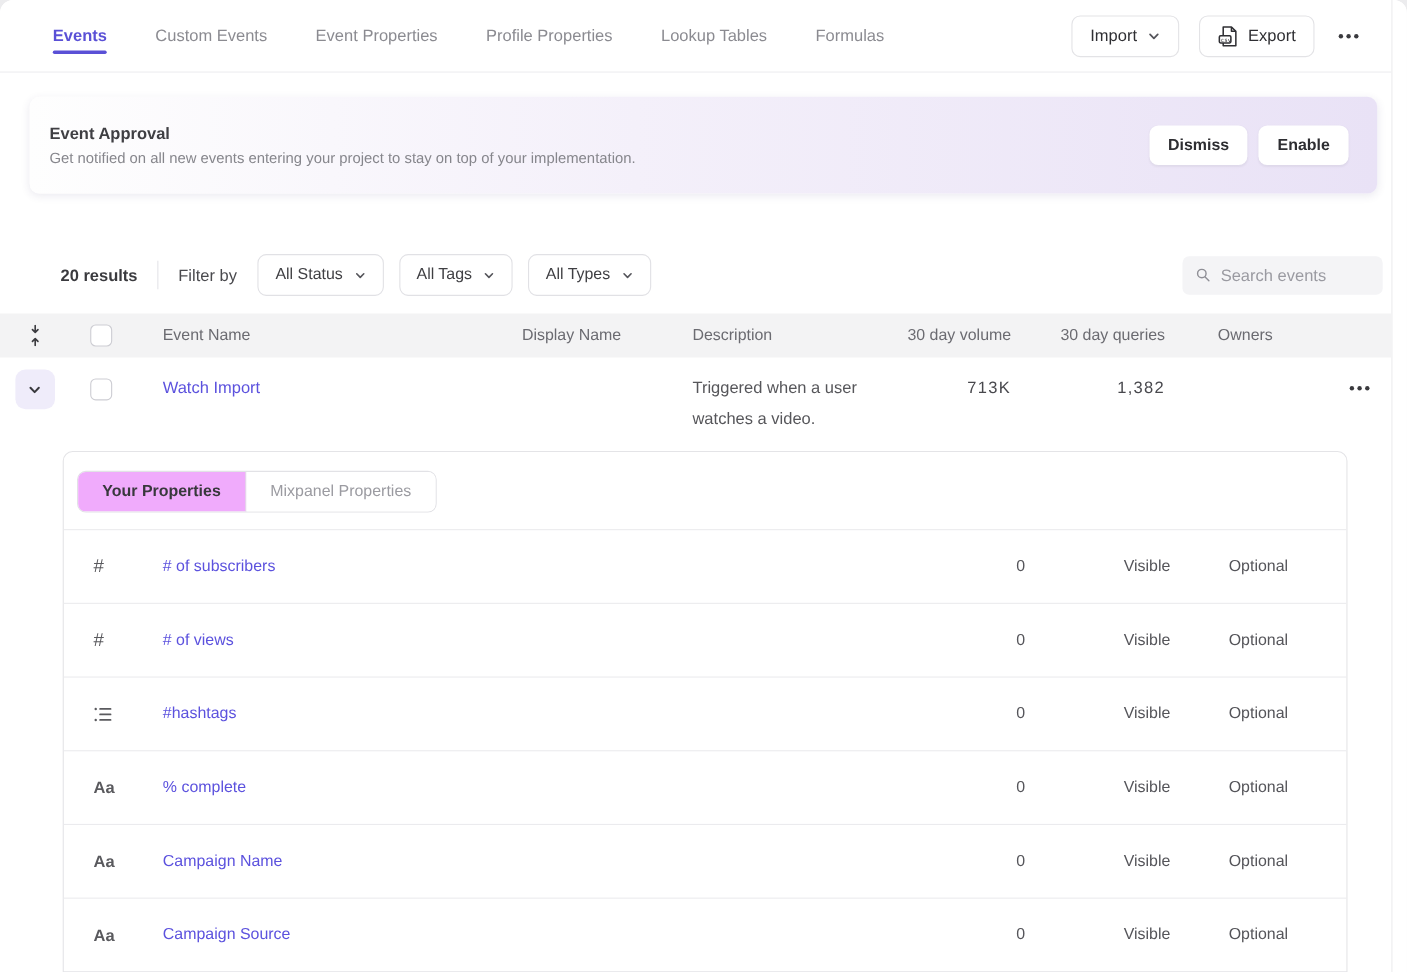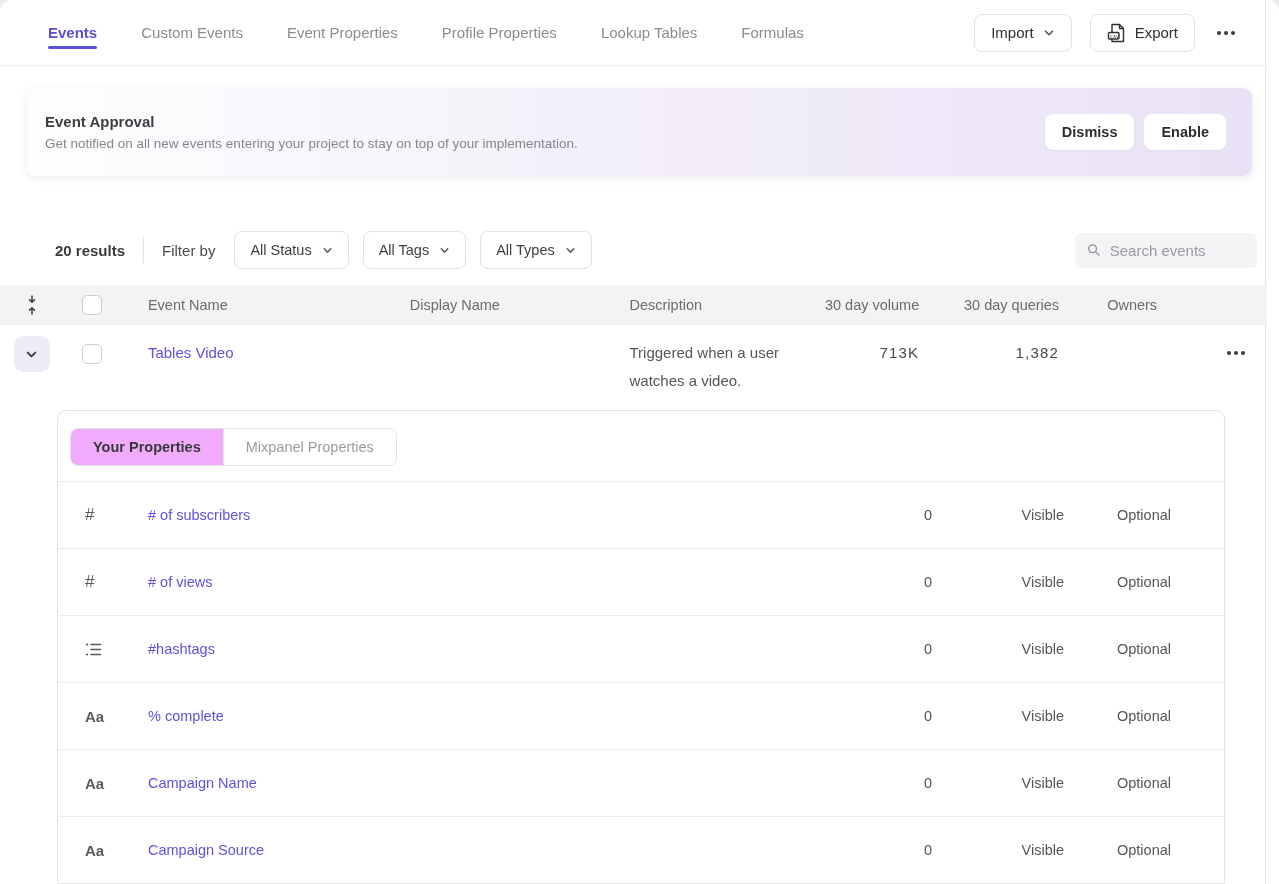--- a/index.html
+++ b/index.html
@@ -56,21 +56,21 @@
     padding:0 12px; gap:9px; }
   .search input { border:none; outline:none; background:transparent; width:100%;
     font-size:15px; color:#3f3f43; font-family:inherit; }
   .search input::placeholder { color:#9a9aa1; }
 
   
   .thead, .trow { display:flex; }
   .c1{width:64px; display:flex; justify-content:center;}
   .c2{width:56px; display:flex; justify-content:center;}
   .c3{width:290px; padding-left:28px;}
-  .c4{width:220px;}
+  .c4{width:220px;text-align:center;}
   .c5{width:180px;}
   .c6{width:110px; text-align:right;}
   .c7{width:140px; text-align:right;}
   .c8{width:147px; padding-left:48px;}
   .c9{width:59px; display:flex; justify-content:center;}
   .thead { margin-top:16px; height:40px; background:var(--header_bg);
     align-items:center; font-size:14.5px; color:#6b6b71; }
   .trow { height:70px; align-items:flex-start; padding-top:0; font-size:15px; }
   .trow .cell-text { line-height:28px; margin-top:14px; }
   .checkbox { width:20px; height:20px; border:1.5px solid #cdcdd3; border-radius:5px;
@@ -208,21 +208,21 @@
       <div class="c1">
         <button class="expander">
           <svg width="13" height="13" viewBox="0 0 12 12">
               <path d="M2.5 4.2 L6 7.8 L9.5 4.2" fill="none" stroke="currentColor" stroke-width="1.7" stroke-linecap="round" stroke-linejoin="round"></path>
             </svg>
         </button>
       </div>
       <div class="c2">
           <span class="checkbox"></span>
         </div>
-      <div class="c3 cell-text"><a class="link">Tables Video</a></div>
+      <div class="c3 cell-text"><a class="link">Watch Import</a></div>
       <div class="c4 cell-text"></div>
       <div class="c5 cell-text desc">Triggered when a user watches a video.</div>
       <div class="c6 cell-text num">713K</div>
       <div class="c7 cell-text num">1,382</div>
       <div class="c8 cell-text"></div>
       <div class="c9">
         <div class="dotbtn">
           <span class="dots3"></span>
         </div>
       </div>

